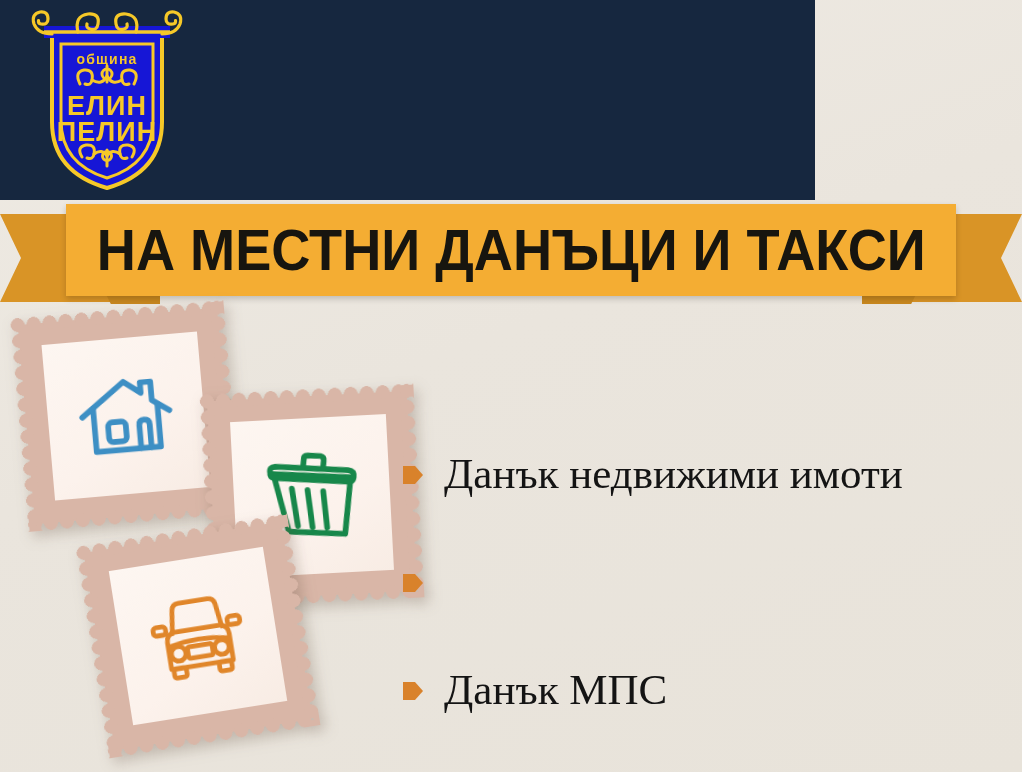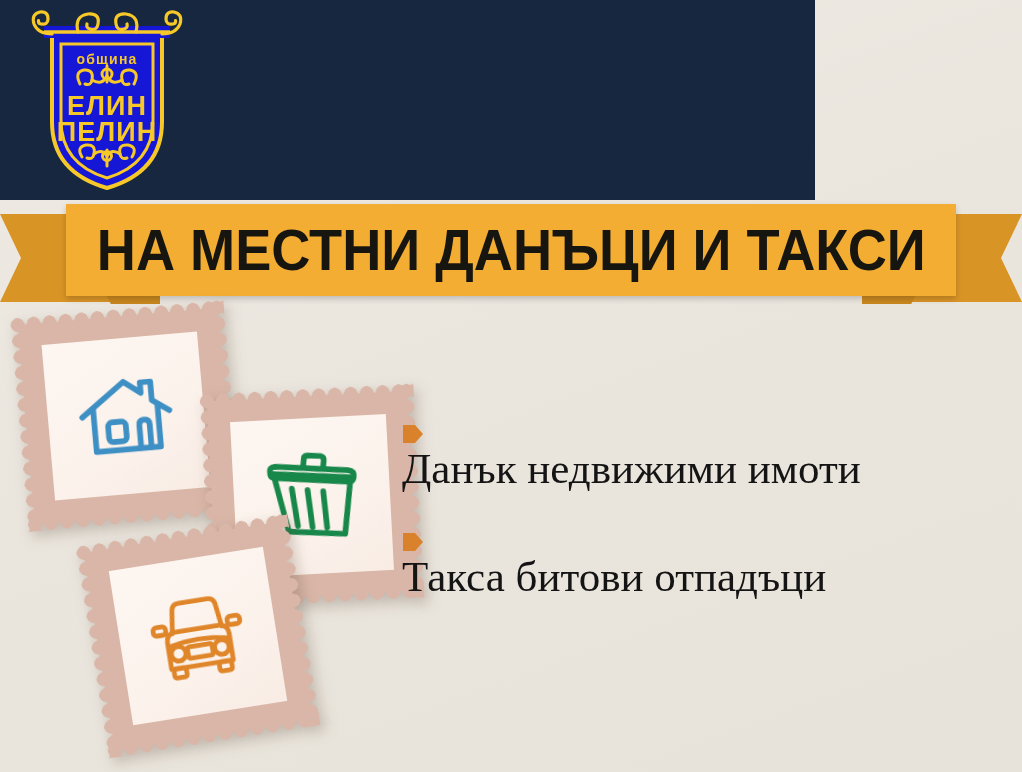--- a/index.html
+++ b/index.html
@@ -129,23 +129,22 @@
   #stamp-house{ left:26px;  top:316px; transform:rotate(-5deg); }
   #stamp-trash{ left:212px; top:396px; transform:rotate(-3deg); }
   #stamp-car{   left:98px;  top:536px; transform:rotate(-9deg); }
 
   
   .bullets{
     position:absolute; left:402px; top:420px;
     width:610px;
   }
   .bullet-row{
-    display:flex; 
+    display:flex; align-items:center;
     height:108px;
-    flex-direction:column;
   }
   .bullet-marker{
     width:22px; height:24px; flex:0 0 auto;
     margin-right:20px; margin-top:2px;
   }
   .bullet-marker svg{ display:block; width:100%; height:100%; }
   .bullet-label{
     color:#141414;
     font-family:"Liberation Serif", serif;
     font-size:43px;
@@ -276,19 +275,26 @@
       </span>
       <span class="bullet-label">Данък недвижими имоти</span>
     </div>
 
     <div class="bullet-row">
       <span class="bullet-marker">
         <svg viewBox="0 0 22 24" aria-hidden="true">
           <path d="M1 3 L13 3 L21 12 L13 21 L1 21 Z" fill="#d9822b"></path>
         </svg>
       </span>
-      <span class="bullet-label">Такса битови отпадъци</span>
-    </div>
-
+    </div>
+
+    <div class="bullet-row">
+      <span class="bullet-marker">
+        <svg viewBox="0 0 22 24" aria-hidden="true">
+          <path d="M1 3 L13 3 L21 12 L13 21 L1 21 Z" fill="#d9822b"></path>
+        </svg>
+      </span>
+      <span class="bullet-label">Данък МПС</span>
+    </div>
 
   </div>
 
 </div>
 
 </body></html>

